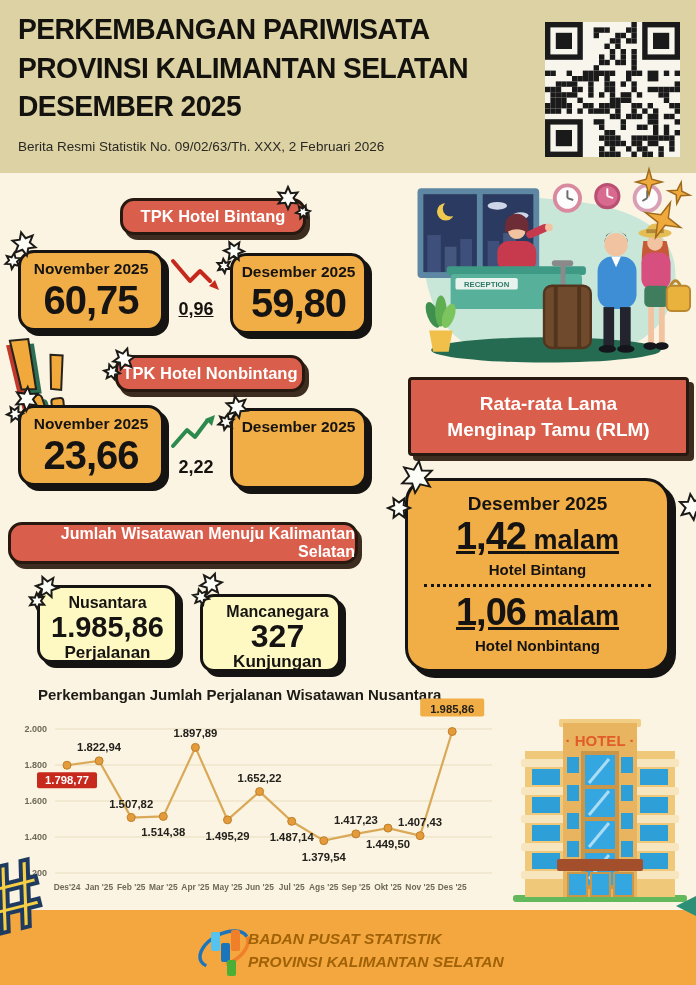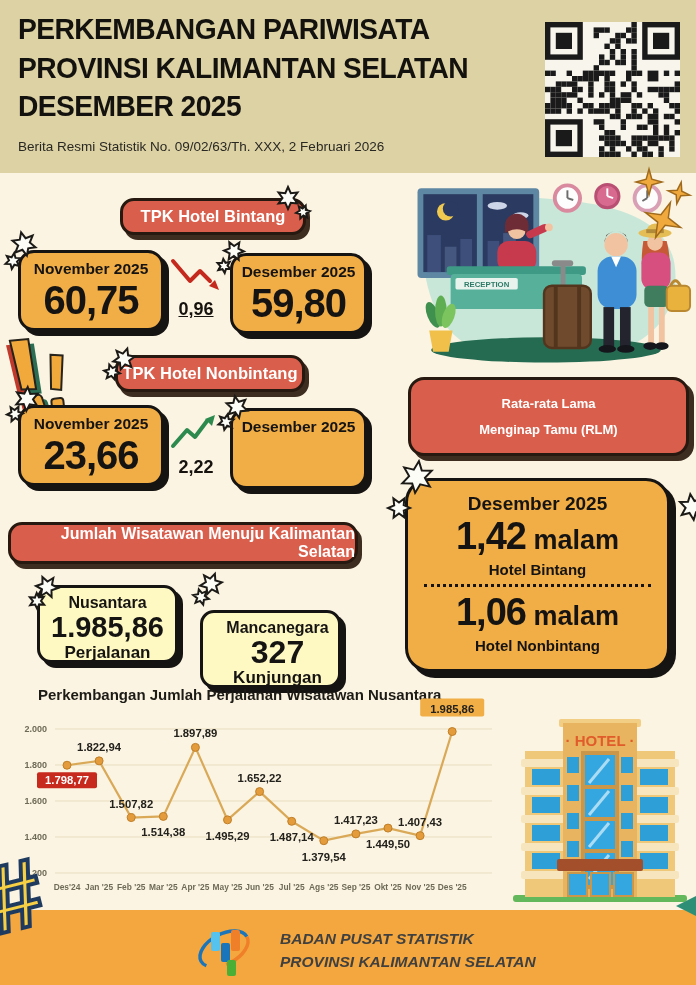--- a/index.html
+++ b/index.html
@@ -26,36 +26,36 @@
   .change{text-align:center;font-weight:700;font-size:18px;color:#16130f;width:56px;}
   #change-b{left:168px;top:258px;text-decoration:underline;}
   #change-n{left:168px;top:414px;}
   .change .num{margin-top:2px;}
   
   .visit-card{background:#fef9c3;border:3px solid #161412;border-radius:14px;box-shadow:5px 5px 0 #161412;text-align:center;color:#161412;box-sizing:border-box;}
   .visit-card .vlabel{font-weight:700;font-size:16px;margin-top:6px;}
   .visit-card .vvalue{font-weight:700;font-size:29px;line-height:31px;}
   .visit-card .vunit{font-weight:700;font-size:17px;}
   #card-nusantara{left:37px;top:585px;width:141px;height:78px;}
-  #card-mancanegara{left:200px;top:610px;width:141px;height:78px;padding-left:14px;}
+  #card-mancanegara{left:200px;top:594px;width:141px;height:78px;padding-left:14px;}
   #card-mancanegara .vvalue{font-size:32px;}
   
-  #rlm-title{left:408px;top:377px;width:281px;height:79px;background:#d95f4c;border:3px solid #27190f;border-radius:16px;box-shadow:5px 5px 0 #3d2c20;color:#fff;font-weight:700;font-size:13px;line-height:26px;display:flex;flex-direction:column;align-items:center;justify-content:center;text-align:center;box-sizing:border-box;}
+  #rlm-title{left:408px;top:377px;width:281px;height:79px;background:#d95f4c;border:3px solid #27190f;border-radius:4px;box-shadow:5px 5px 0 #3d2c20;color:#fff;font-weight:700;font-size:19px;line-height:26px;display:flex;flex-direction:column;align-items:center;justify-content:center;text-align:center;box-sizing:border-box;}
   #rlm-card{left:405px;top:478px;width:265px;height:194px;background:#f1ad46;border:3px solid #161412;border-radius:24px;box-shadow:6px 6px 0 #161412;text-align:center;color:#161412;box-sizing:border-box;}
   .rlm-period{font-weight:700;font-size:19px;margin-top:12px;}
-  .rlm-value{font-weight:700;font-size:38px;line-height:42px;letter-spacing:-1px;}
+  .rlm-value{font-weight:700;font-size:38px;line-height:42px;letter-spacing:-1px;text-decoration:underline;}
   .rlm-value .unit{font-size:27px;letter-spacing:0;}
   .rlm-sub{font-weight:700;font-size:15px;}
   .rlm-divider{border-top:3px dotted #161412;margin:6px 16px 4px 16px;}
   
   #chart-title{left:38px;top:686px;font-weight:700;font-size:15px;color:#1d1b16;}
   #chart-svg{left:0;top:690px;}
   
   #footer{left:0;top:910px;width:696px;height:75px;background:#f3a73e;}
-  #footer-text{left:280px;top:927px;font-style:italic;font-weight:700;font-size:15.5px;line-height:23px;color:#404040;}
+  #footer-text{left:248px;top:927px;font-style:italic;font-weight:700;font-size:15.5px;line-height:23px;color:#a16207;}
   #bps-logo{left:193px;top:918px;}
   #hashtag{left:-12px;top:848px;font-size:96px;font-weight:700;color:#f6cf45;-webkit-text-stroke:4px #1e3a5f;transform:rotate(-14deg);line-height:1;}
   #decor-svg{left:0;top:0;pointer-events:none;}
 </style>
 </head>
 <body>
 
 <div id="header" class="abs">
   <div id="title" class="abs">
     <div>PERKEMBANGAN PARIWISATA</div>

